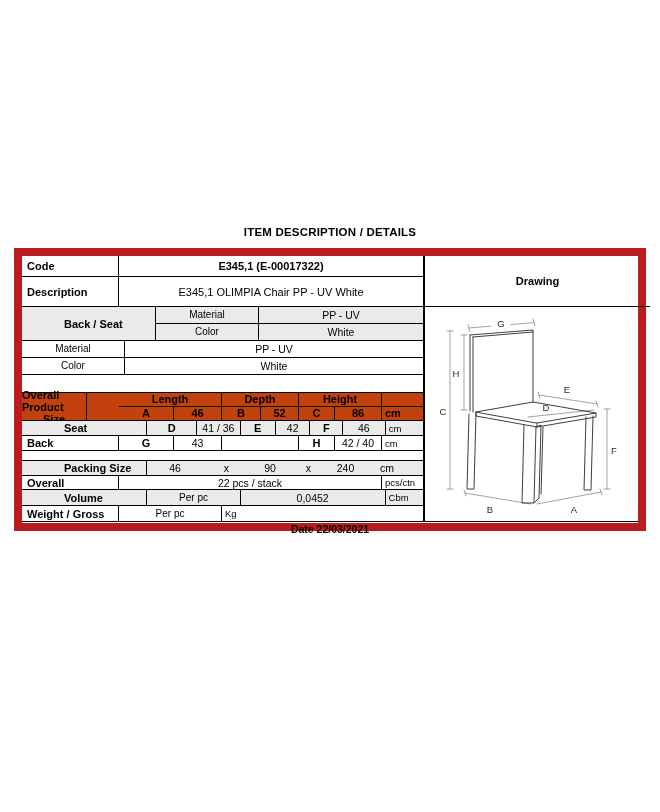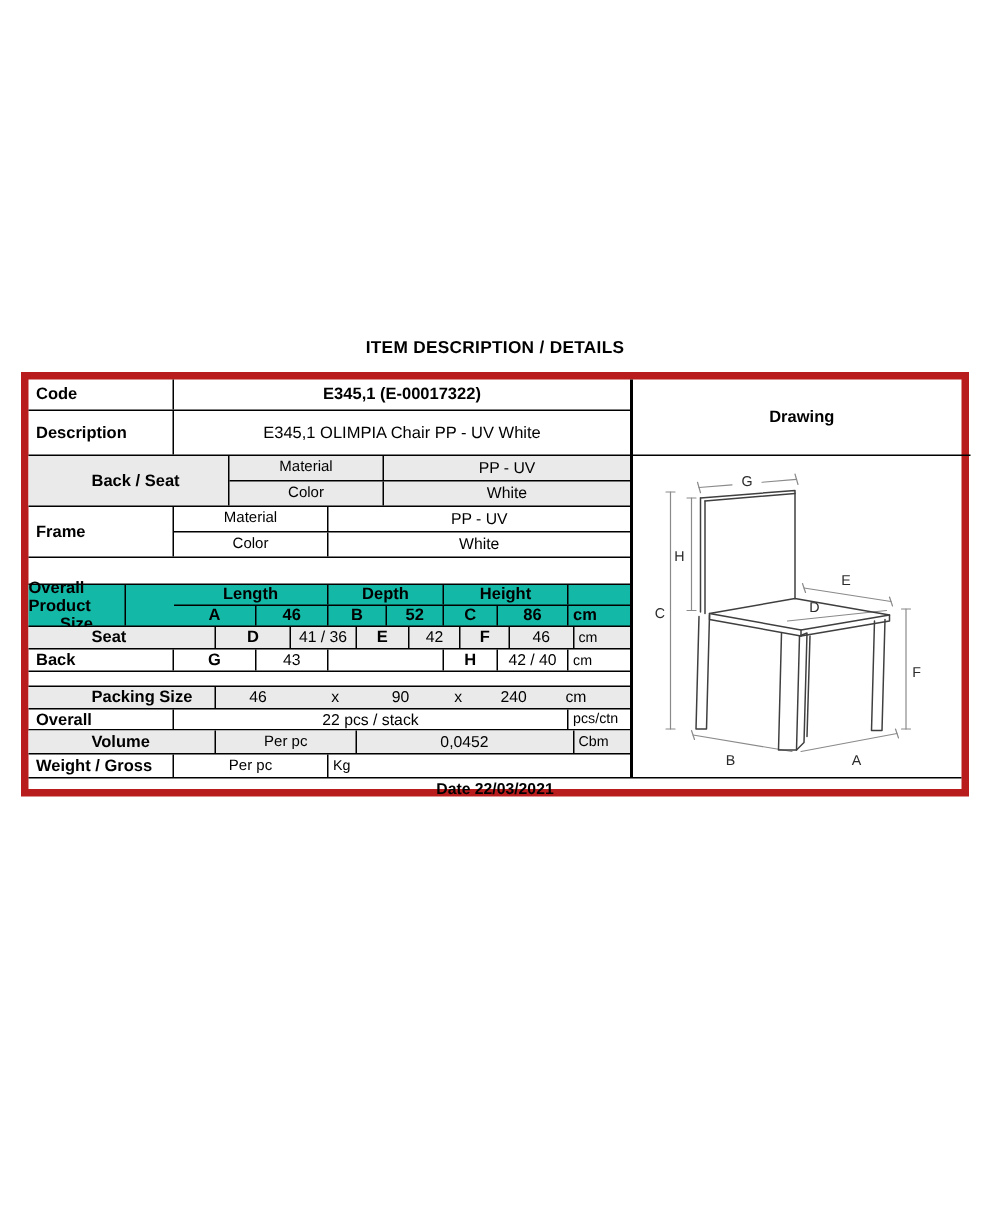--- a/index.html
+++ b/index.html
@@ -7,21 +7,21 @@
   body {
     width:660px; height:812px; position:relative; overflow:hidden;
     font-family:"Liberation Sans", sans-serif; color:#000;
   }
   .doc-title {
     position:absolute; top:226px; left:14px; width:632px;
     text-align:center; font-size:11.5px; font-weight:bold; letter-spacing:.2px;
   }
   .spec-table {
     position:absolute; top:248px; left:14px; width:632px; height:283px;
-    border:5px solid #b91c1c; background:#fff;
+    border:8px solid #b91c1c; background:#fff;
   }
   .upper { display:flex; height:265px; }
   .left-region { width:401px; display:flex; flex-direction:column; }
 
   .row { display:flex; border-bottom:1px solid #000; align-items:stretch; }
   .cell { display:flex; align-items:center; border-right:1px solid #000; overflow:hidden; }
   .no-r { border-right:none; }
   .ctr { justify-content:center; text-align:left; }
 
   .lbl { width:97px; font-weight:bold; font-size:11px; padding-left:5px; }
@@ -38,21 +38,21 @@
   
   .section { display:flex; border-bottom:1px solid #000; }
   .section .lbl { border-right:1px solid #000; }
   .section-rows { flex:1; display:flex; flex-direction:column; }
   .sub-row { display:flex; height:33px; }
   .sub-row.first { border-bottom:1px solid #000; }
   .sub-lbl { width:103px; font-size:10px; }
   .sub-val { flex:1; font-size:10.5px; }
 
   
-  .yellow-block { display:flex; border-bottom:1px solid #000; background:#14b8a6;gap:32px; }
+  .yellow-block { display:flex; border-bottom:1px solid #000; background:#c2410c;gap:32px; }
   .yb-label { width:97px; border-right:1px solid #000; display:flex; flex-direction:column;
               align-items:center; justify-content:center; font-weight:bold; font-size:11px; line-height:12px; }
   .yb-rows { flex:1; display:flex; flex-direction:column; }
   .yb-row { display:flex; height:14px; }
   .yb-row.first { border-bottom:1px solid #000; }
   .yb-row .cell { font-weight:bold; font-size:11px; }
   .yb-unit { width:41px; font-size:10px; font-weight:bold; padding-left:3px; }
 
   .wA{width:55px}.wA2{width:48px}.wB{width:39px}.wB2{width:38px}.wC{width:36px}.wC2{width:47px}
   .wMerged{width:77px}
@@ -110,21 +110,20 @@
             <div class="cell sub-val ctr no-r">PP - UV</div>
           </div>
           <div class="sub-row">
             <div class="cell sub-lbl ctr">Color</div>
             <div class="cell sub-val ctr no-r">White</div>
           </div>
         </div>
       </div>
 
       <div class="section h34">
-        <div class="cell lbl no-r" style="border-right:1px solid #000">Frame</div>
         <div class="section-rows">
           <div class="sub-row first">
             <div class="cell sub-lbl ctr">Material</div>
             <div class="cell sub-val ctr no-r">PP - UV</div>
           </div>
           <div class="sub-row">
             <div class="cell sub-lbl ctr">Color</div>
             <div class="cell sub-val ctr no-r">White</div>
           </div>
         </div>

